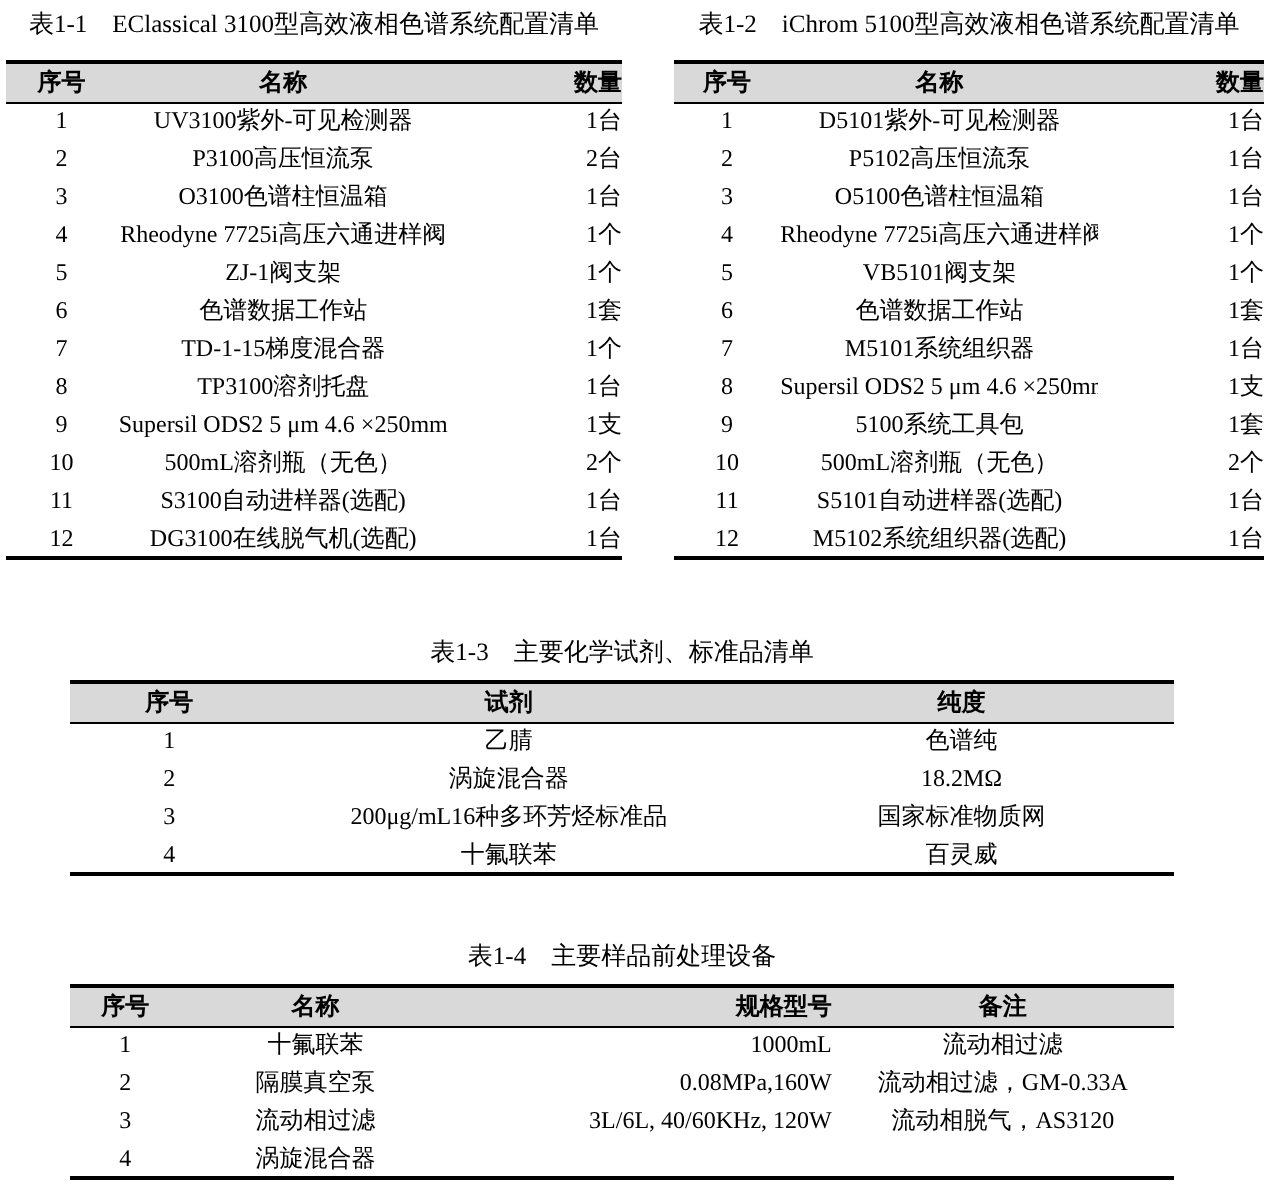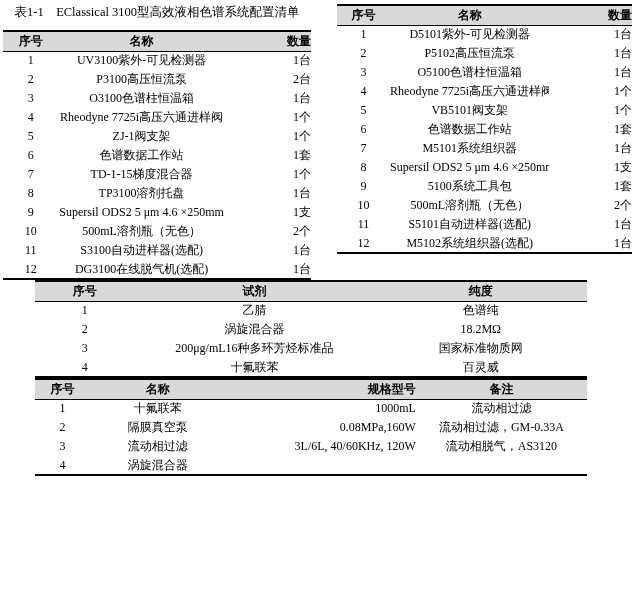--- a/index.html
+++ b/index.html
@@ -131,20 +131,21 @@
             <tr>
               <td>12</td>
               <td>DG3100在线脱气机(选配)</td>
               <td>1台</td>
             </tr>
           </tbody>
         </table>
     </section>
 
     <section class="tbl-block right">
+      <div class="tbl-caption">表1-2　iChrom 5100型高效液相色谱系统配置清单</div>
       <table class="cfg">
           <thead>
             <tr>
               <th>序号</th>
               <th>名称</th>
               <th>数量</th>
             </tr>
           </thead>
           <tbody>
             <tr>
@@ -207,20 +208,21 @@
               <td>M5102系统组织器(选配)</td>
               <td>1台</td>
             </tr>
           </tbody>
         </table>
     </section>
 
   </div>
 
   <section class="tbl-block wide">
+    <div class="tbl-caption cap-mid">表1-3　主要化学试剂、标准品清单</div>
     <table class="t13">
         <thead>
           <tr>
             <th>序号</th>
             <th>试剂</th>
             <th>纯度</th>
           </tr>
         </thead>
         <tbody>
           <tr>
@@ -241,20 +243,21 @@
           <tr>
             <td>4</td>
             <td>十氟联苯</td>
             <td>百灵威</td>
           </tr>
         </tbody>
       </table>
   </section>
 
   <section class="tbl-block wide">
+    <div class="tbl-caption cap-bot">表1-4　主要样品前处理设备</div>
     <table class="t14">
         <thead>
           <tr>
             <th>序号</th>
             <th>名称</th>
             <th>规格型号</th>
             <th>备注</th>
           </tr>
         </thead>
         <tbody>

